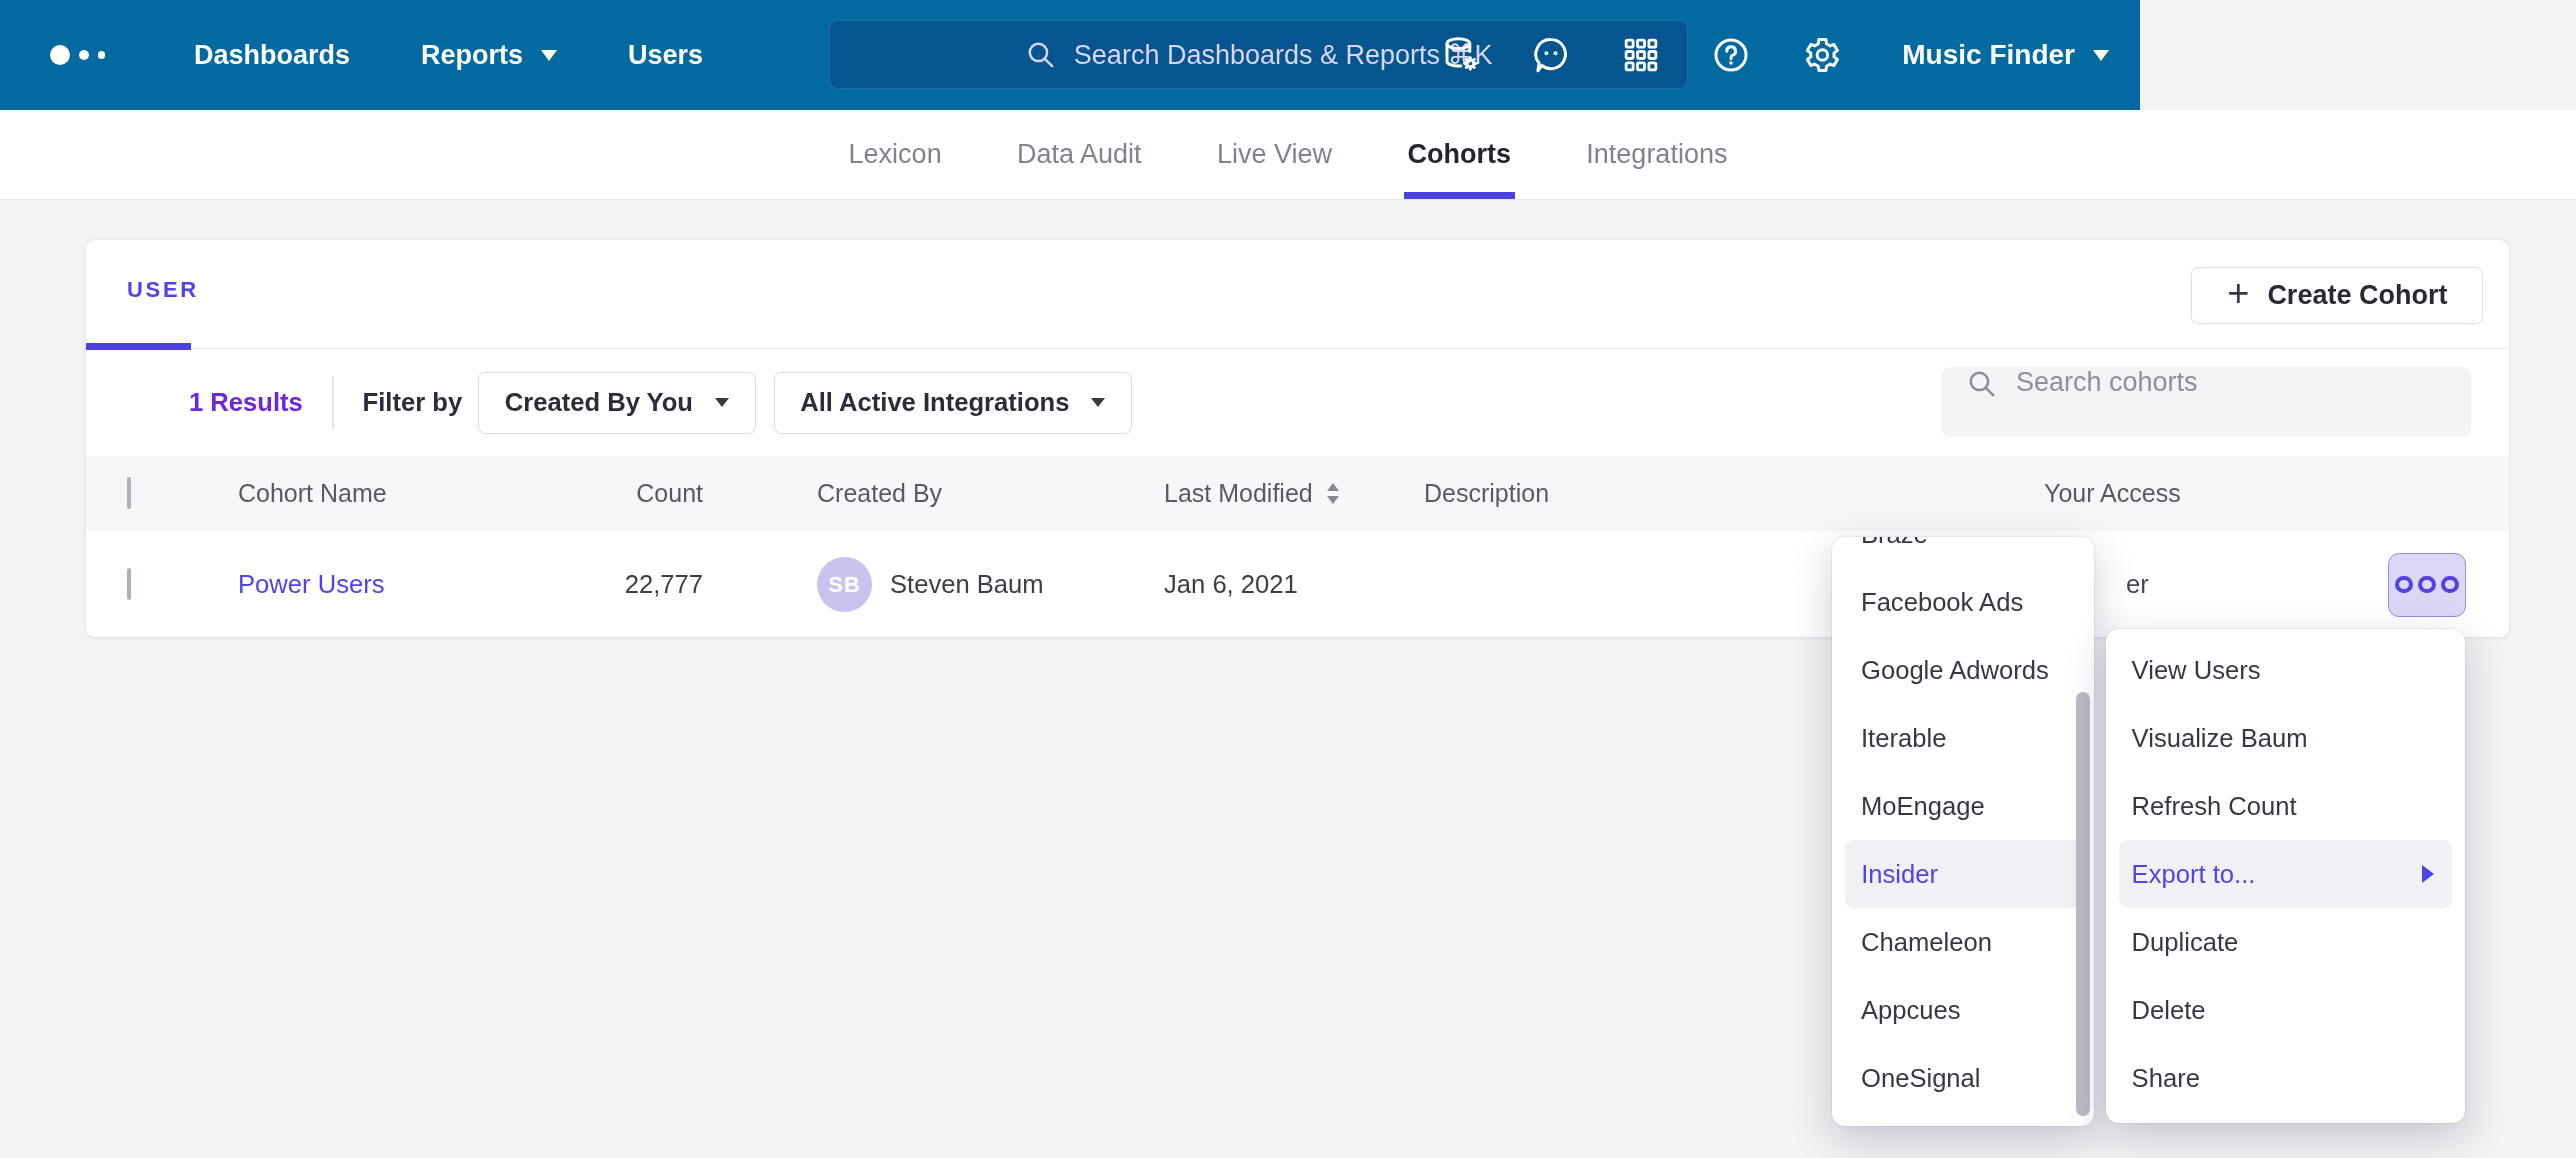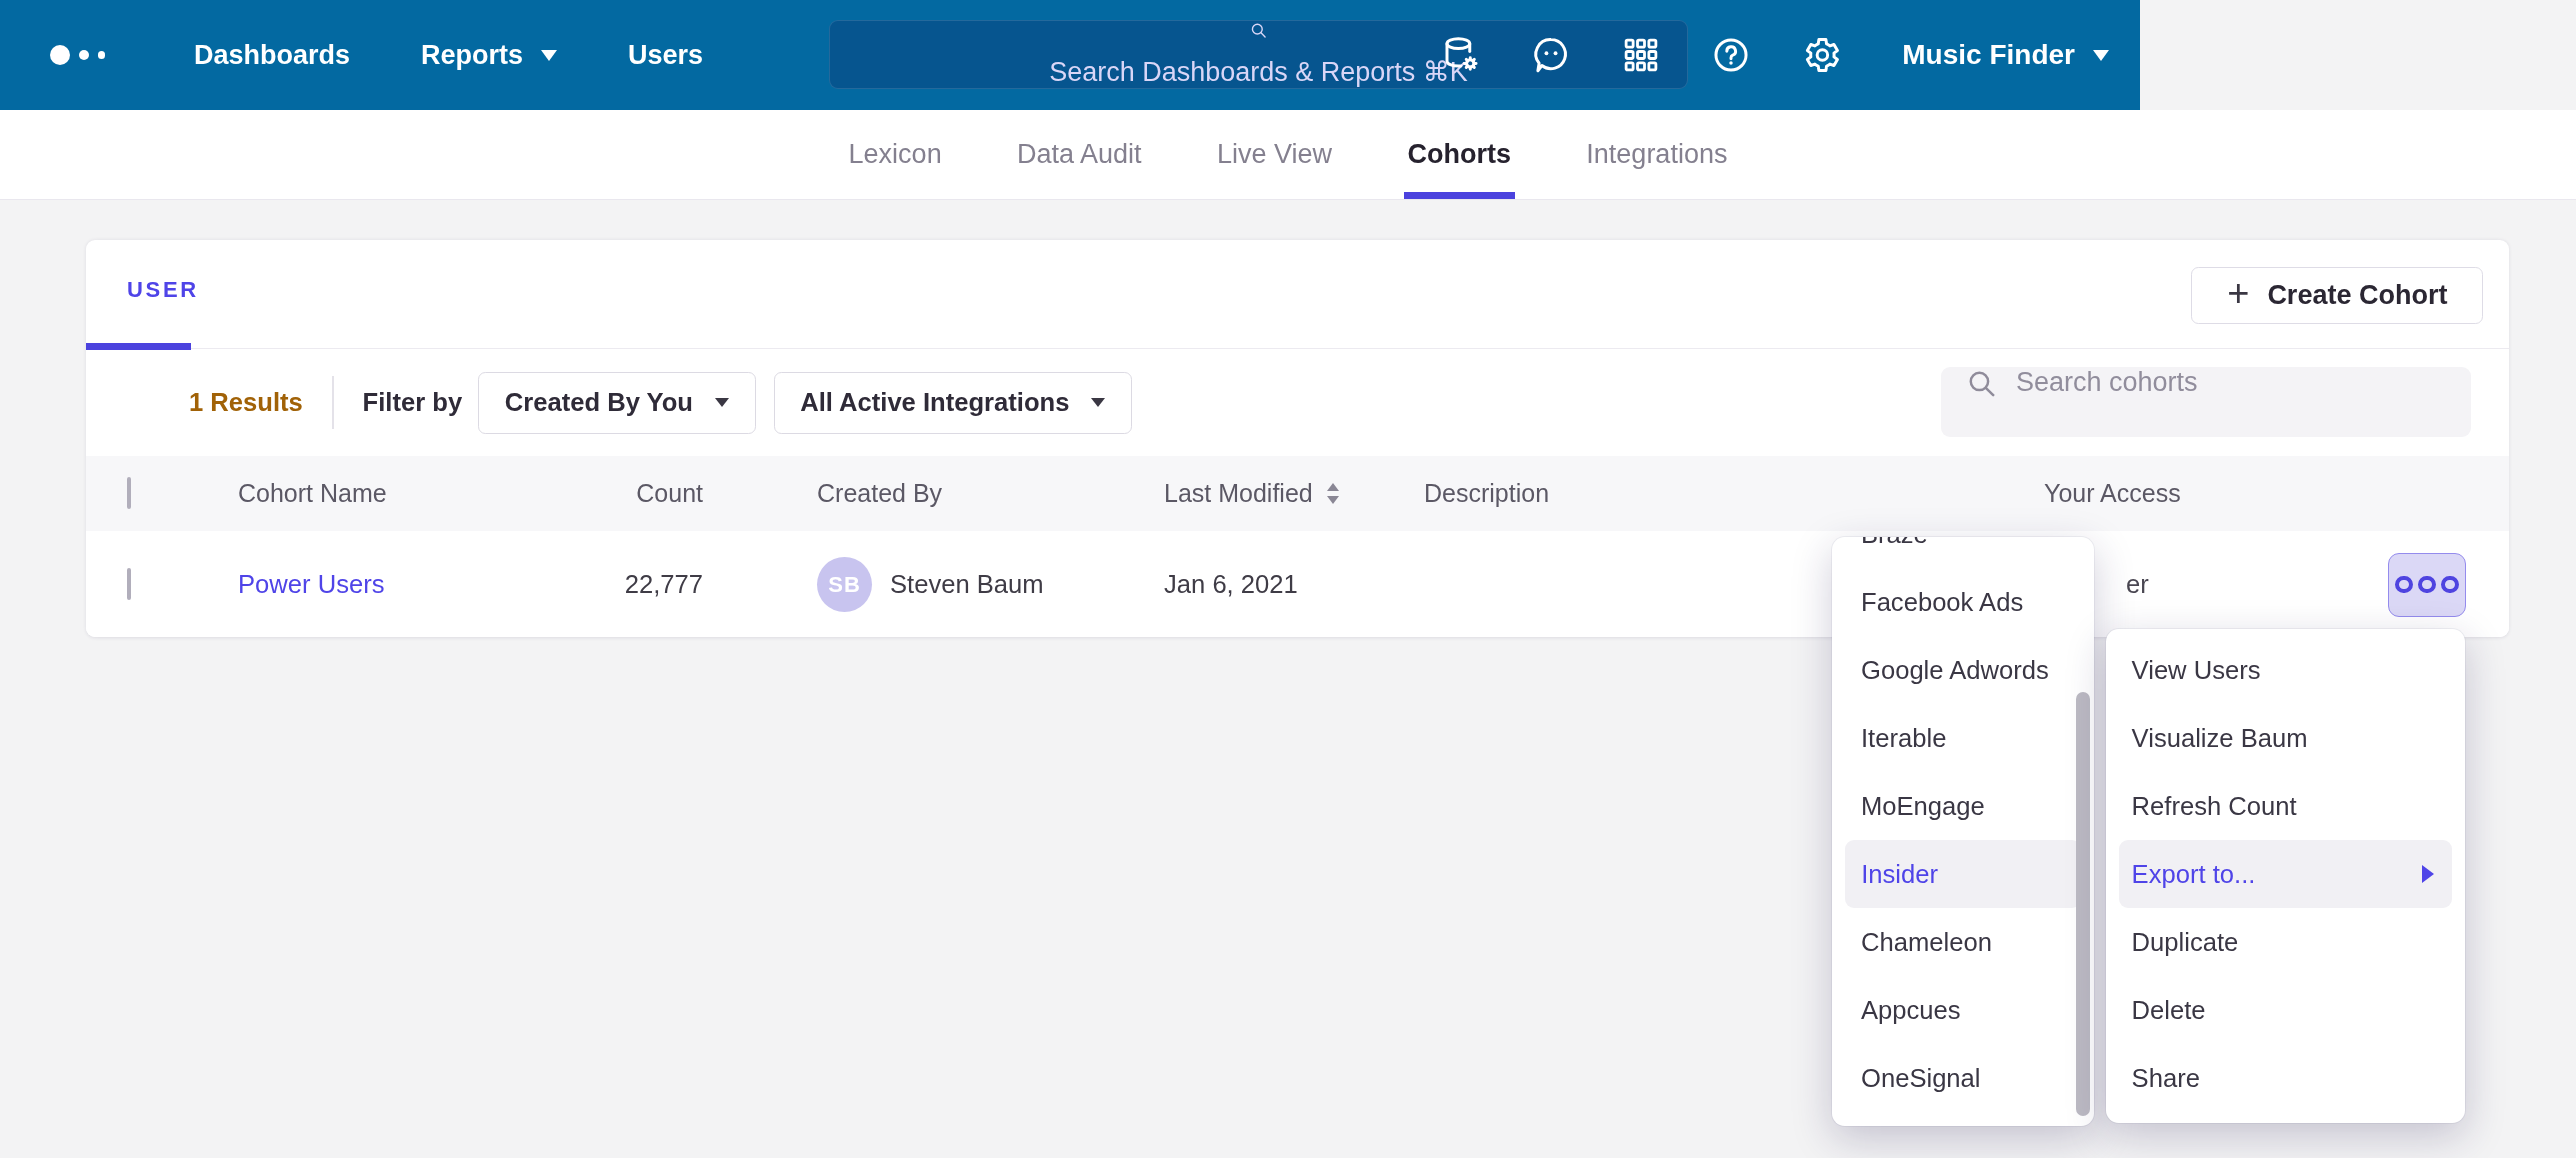--- a/index.html
+++ b/index.html
@@ -17,21 +17,21 @@
   .logo .d2 { width:10px; height:10px; }
   .logo .d3 { width:7.3px; height:7.3px; }
   .nav-links { display:flex; align-items:center; gap:71px; margin-left:57px; font-size:27px; font-weight:700; }
   .nav-link { display:flex; align-items:center; gap:18px; cursor:pointer; white-space:nowrap; }
 
   .caret { width:0; height:0; border-left:8.2px solid transparent; border-right:8.2px solid transparent; border-top:11px solid currentColor; display:inline-block; }
   .caret.small { border-left-width:7.3px; border-right-width:7.3px; border-top-width:9px; }
 
   .nav-search { position:absolute; left:829px; top:20px; width:859px; height:69px; background:rgba(20,14,80,0.22);
     border:0.9px solid rgba(255,255,255,0.12); border-radius:9px; display:flex; align-items:center; justify-content:center;
-    gap:16.4px; color:#d9d6f7; font-size:27px; cursor:text;flex-direction:column; }
+    gap:16.4px; color:#d9d6f7; font-size:27px; cursor:text; }
 
   .nav-right { position:absolute; right:0; top:0; height:110px; display:flex; align-items:center; gap:48px; padding-right:31px; }
   .nav-icon { width:42px; height:42px; display:flex; align-items:center; justify-content:center; color:#fff; cursor:pointer; }
   .project-switcher { display:flex; align-items:center; gap:18px; font-size:28px; font-weight:700; cursor:pointer; margin-left:12.8px; white-space:nowrap; }
 
   
   .tabsbar { position:absolute; top:110px; left:0; width:2576px; height:90px; background:#fff; border-bottom:1.8px solid #e9e7ee;
     display:flex; align-items:stretch; justify-content:center; gap:68px; font-size:27px; color:#84808f; }
   .tab { display:flex; align-items:center; padding:0 3.7px; cursor:pointer; border-bottom:7.3px solid transparent; padding-top:7.3px; }
   .tab.active { color:#26222e; font-weight:700; border-bottom-color:#4b42de; }
@@ -42,21 +42,21 @@
 
   .card-header { position:relative; height:109px; border-bottom:1.8px solid #eceaf0; }
   .type-tab { position:absolute; left:41px; top:37px; color:#4f44e8; font-size:22px; font-weight:700; letter-spacing:2.7px; cursor:pointer; }
   .type-underline { position:absolute; left:0; bottom:-1.8px; width:105px; height:7.3px; background:#4b42de; }
   .create-btn { position:absolute; right:25.6px; top:26.5px; height:57px; display:flex; align-items:center; gap:18px; padding:0 35px;
     background:#fff; border:1.8px solid #dedce6; border-radius:7.3px; font-family:inherit; font-size:27px; font-weight:700; color:#2b2733; cursor:pointer; }
   .create-btn .plus { font-size:38px; font-weight:400; color:#3a3743; line-height:1; margin-top:-3.7px; }
 
   
   .filter-row { position:relative; height:107px; display:flex; align-items:center; padding-left:103px; }
-  .results-count { font-size:25.6px; font-weight:700; color:#a16207; }
+  .results-count { font-size:25.6px; font-weight:700; color:#6d28d9; }
   .v-divider { width:1.8px; height:53px; background:#e4e2e9; margin:0 29px; }
   .filter-by { font-size:25.6px; font-weight:700; color:#2f2b38; margin-right:16px; }
   .dropdown { display:flex; align-items:center; gap:22px; height:62px; padding:0 25.6px; margin-right:18px; background:#fff;
     border:1.8px solid #dcdae3; border-radius:7.3px; font-size:25.6px; font-weight:700; color:#2f2b38; cursor:pointer; white-space:nowrap; }
   .dropdown .caret { color:#3a3743; }
   .cohort-search { position:absolute; right:38px; top:18px; width:530px; height:70px; background:#f4f3f6; border-radius:9px;
     display:flex; align-items:flex-start; gap:18px; padding:0 24px; }
   .cohort-search input { flex:1; border:none; outline:none; background:transparent; font-family:inherit; font-size:27px; color:#3f3c46; }
   .cohort-search input::placeholder { color:#918d9c; }
 

